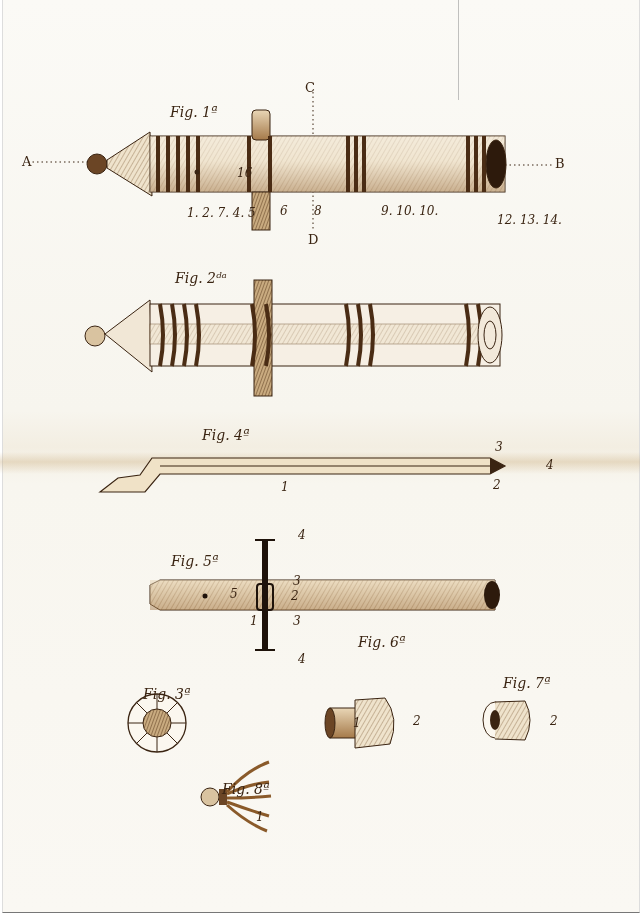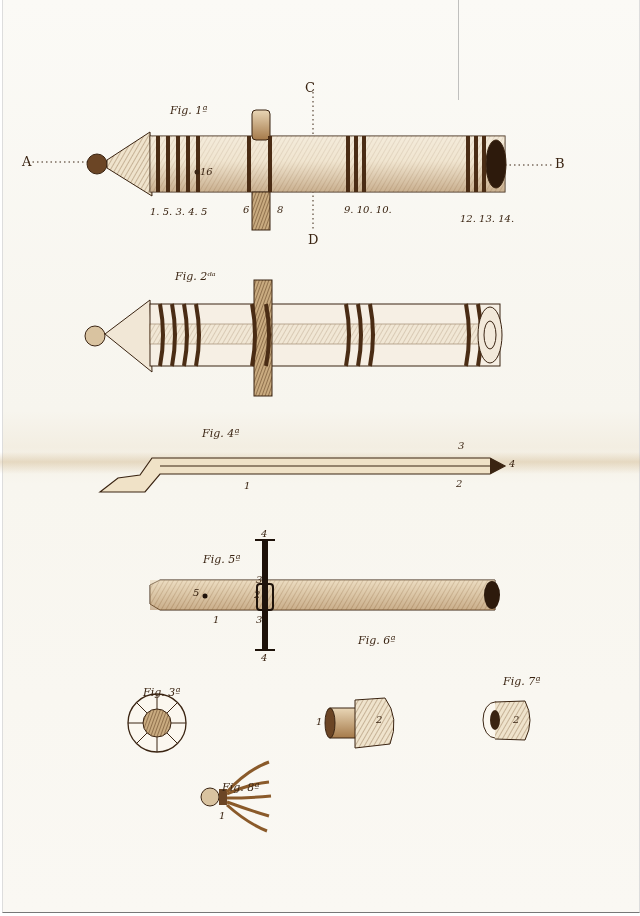--- a/index.html
+++ b/index.html
@@ -5,22 +5,22 @@
   html,body{margin:0;padding:0;background:#ffffff;}
   body{width:640px;height:916px;overflow:hidden;position:relative;}
   .sheet{position:absolute;left:2px;top:0;width:636px;height:912px;
     background:linear-gradient(180deg,#fbfaf6 0%,#f7f5ee 45%,#f3eee2 49%,#f8f6ef 53%,#faf8f3 100%);
     border-bottom:1px solid #777;border-left:1px solid #ddd;border-right:1px solid #ddd;}
   .fold-h{position:absolute;left:0;top:452px;width:640px;height:22px;
     background:linear-gradient(180deg,rgba(210,190,150,0) 0%,rgba(200,170,120,.35) 45%,rgba(210,190,150,0) 100%);}
   .fold-v{position:absolute;left:458px;top:0;width:1px;height:100px;background:#999;opacity:.6}
   svg{position:absolute;left:0;top:0;}
   .lbl{position:absolute;font-family:"DejaVu Serif",serif;font-style:italic;color:#3a2412;font-size:11px;white-space:nowrap;}
-  .fig{font-size:11px;}
-  .num{font-size:10px;}
+  .fig{font-size:14px;}
+  .num{font-size:12px;padding-left:37px;}
   .letter{font-family:"DejaVu Serif",serif;font-style:normal;font-size:13px;}
 </style>
 </head>
 <body>
 
 <div class="sheet"></div>
 <div class="fold-h"></div>
 <div class="fold-v"></div>
 
 <svg width="640" height="916" viewBox="0 0 640 916">
@@ -151,36 +151,36 @@
         <path d="M227,805 q20,18 40,26"></path>
     </g>
   </g>
 </svg>
 
 <span class="lbl fig" style="left:170px;top:104px">Fig. 1ª</span>
 <span class="lbl letter" style="left:22px;top:154px">A</span>
 <span class="lbl letter" style="left:555px;top:156px">B</span>
 <span class="lbl letter" style="left:305px;top:80px">C</span>
 <span class="lbl letter" style="left:308px;top:232px">D</span>
-<span class="lbl num" style="left:150px;top:206px">1. 5. 3. 4. 5</span>
+<span class="lbl num" style="left:150px;top:206px">1. 2. 7. 4. 5</span>
 <span class="lbl num" style="left:200px;top:166px">16</span>
 <span class="lbl num" style="left:243px;top:204px">6</span>
 <span class="lbl num" style="left:277px;top:204px">8</span>
 <span class="lbl num" style="left:344px;top:204px">9. 10. 10.</span>
 <span class="lbl num" style="left:460px;top:213px">12. 13. 14.</span>
 
 <span class="lbl fig" style="left:175px;top:270px">Fig. 2ᵈᵃ</span>
 
 <span class="lbl fig" style="left:202px;top:427px">Fig. 4ª</span>
 <span class="lbl num" style="left:244px;top:480px">1</span>
 <span class="lbl num" style="left:456px;top:478px">2</span>
 <span class="lbl num" style="left:458px;top:440px">3</span>
 <span class="lbl num" style="left:509px;top:458px">4</span>
 
-<span class="lbl fig" style="left:203px;top:553px">Fig. 5ª</span>
+<span class="lbl fig" style="left:171px;top:553px">Fig. 5ª</span>
 <span class="lbl num" style="left:261px;top:528px">4</span>
 <span class="lbl num" style="left:261px;top:652px">4</span>
 <span class="lbl num" style="left:256px;top:574px">3</span>
 <span class="lbl num" style="left:256px;top:614px">3</span>
 <span class="lbl num" style="left:254px;top:589px">2</span>
 <span class="lbl num" style="left:193px;top:587px">5</span>
 <span class="lbl num" style="left:213px;top:614px">1</span>
 
 <span class="lbl fig" style="left:143px;top:686px">Fig. 3ª</span>
 <span class="lbl fig" style="left:358px;top:634px">Fig. 6ª</span>

